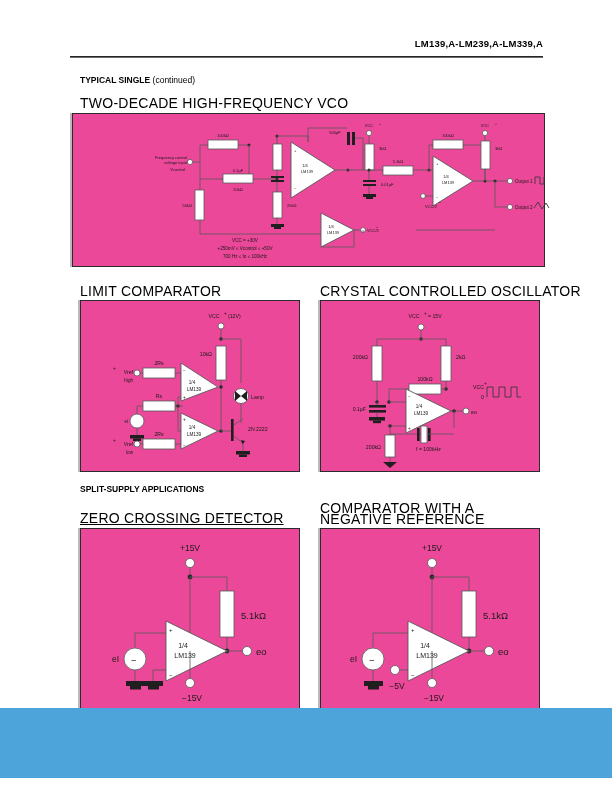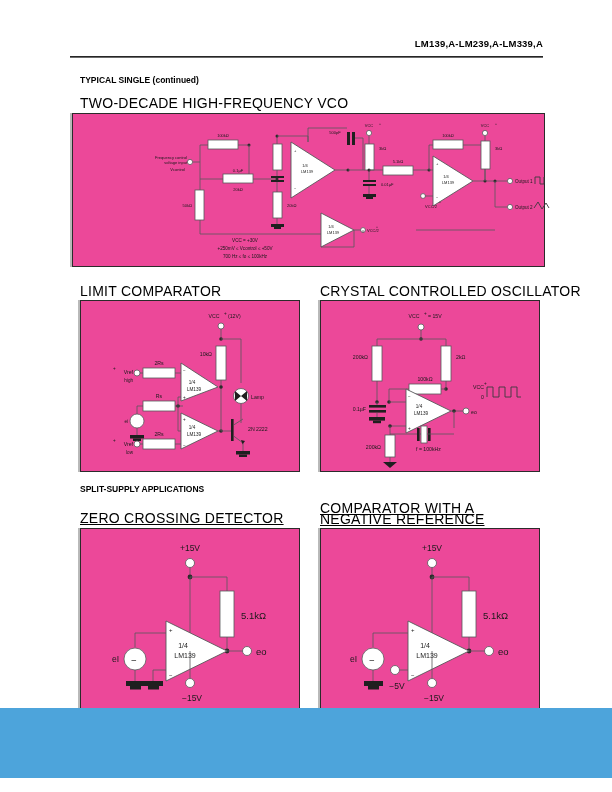--- a/index.html
+++ b/index.html
@@ -10,23 +10,23 @@
 
   
   .hdr-title{position:absolute;right:69px;top:38px;font-size:9.5px;font-weight:bold;
              letter-spacing:.2px;white-space:nowrap;}
   .hdr-rule{position:absolute;left:70px;top:56px;width:473px;height:2px;
             background:#6b6b6b;}
   .hdr-rule::after{content:"";position:absolute;left:0;top:0;width:100%;height:1px;background:#262626;}
 
   
   .h-bold{position:absolute;font-size:8.5px;font-weight:bold;white-space:nowrap;}
-  .h-bold .reg{font-weight:bold;}
+  .h-bold .reg{font-weight:normal;}
   .h-plain{position:absolute;font-size:14px;white-space:nowrap;letter-spacing:.25px;}
-  .h-plain.two{white-space:normal;line-height:11px;width:200px;text-decoration:underline;}
+  .h-plain.two{white-space:normal;line-height:11px;width:200px;}
 
   
   .fbox{position:absolute;background:#ec4899;border:1px solid #2b2b2b;
         box-shadow:-2px 0 0 0 #b9b9b9;}
   .fbox .inner{position:absolute;left:0;top:0;width:100%;height:100%;}
 
   svg{display:block;overflow:visible;}
   .wire{stroke:#58585a;stroke-width:.8;fill:none;}
   .wire2{stroke:#3a3a3c;stroke-width:.9;fill:none;}
   .dot{fill:#2b2b2b;}

